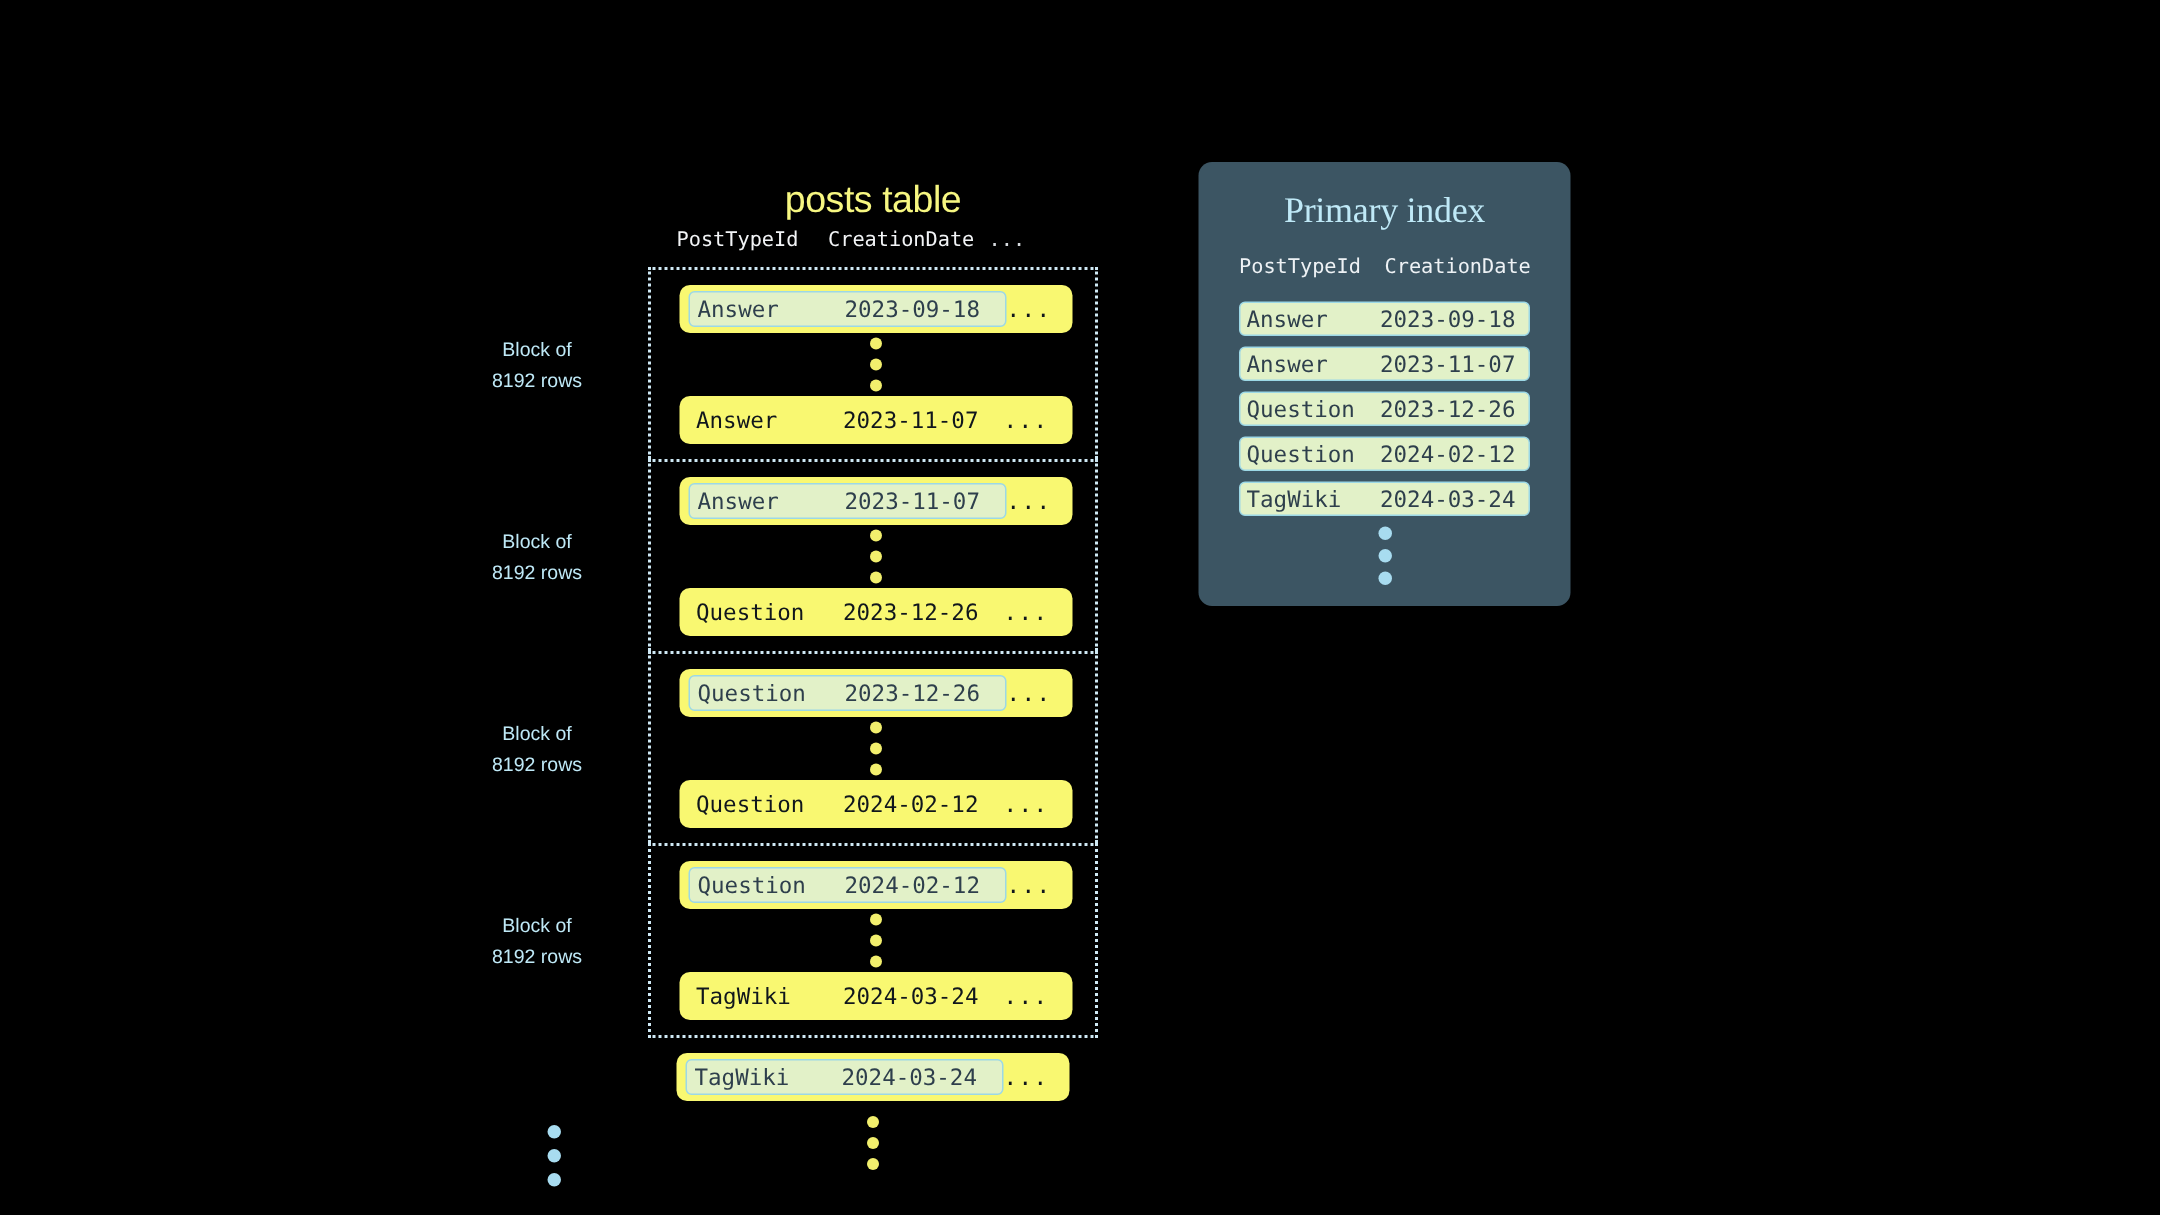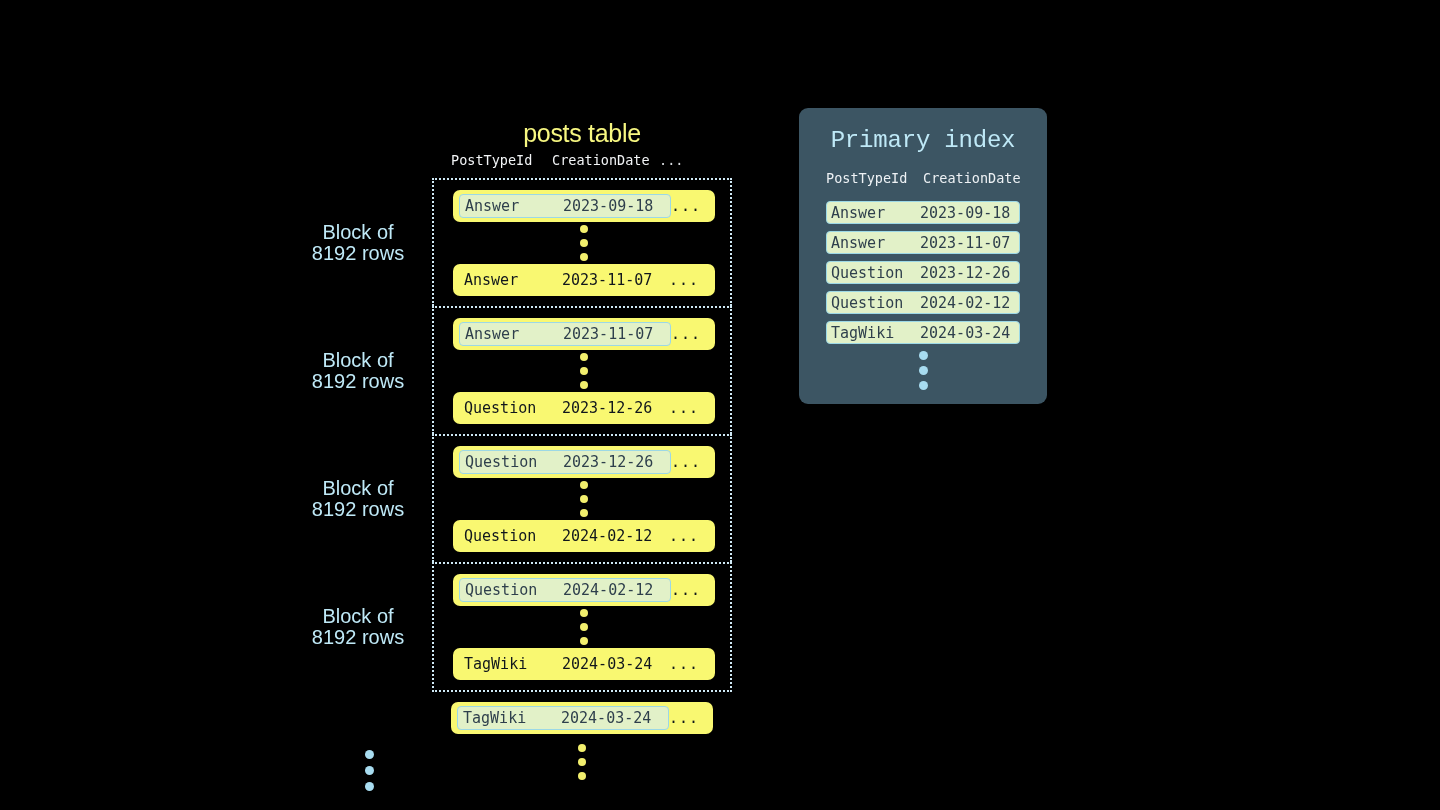--- a/index.html
+++ b/index.html
@@ -61,21 +61,21 @@
 
   .block-label {
     position: absolute;
     right: 100%;
     top: 50%;
     transform: translateY(-50%);
     margin-right: 16px;
     width: 120px;
     text-align: center;
     font-family: "Liberation Sans", sans-serif;
-    font-size: 20px;
+    font-size: 13px;
     line-height: 21px;
     color: #bfe9f7;
     white-space: pre-line;
   }
 
   
   .data-row {
     position: relative;
     margin-left: 19px;
     width: 262px;
@@ -147,21 +147,21 @@
     left: 799px;
     top: 108px;
     width: 248px;
     height: 296px;
     background: #3c5563;
     border-radius: 9px;
     padding-top: 18px;
   }
 
   #primary-index-title {
-    font-family: Liberation Mono, monospace;
+    font-family: Liberation Serif, serif;
     font-size: 24px;
     color: #bfe9f7;
     text-align: center;
     letter-spacing: -0.2px;
     line-height: 30px;
     margin-bottom: 14px;
   }
 
   #index-col-headers {
     display: flex;

